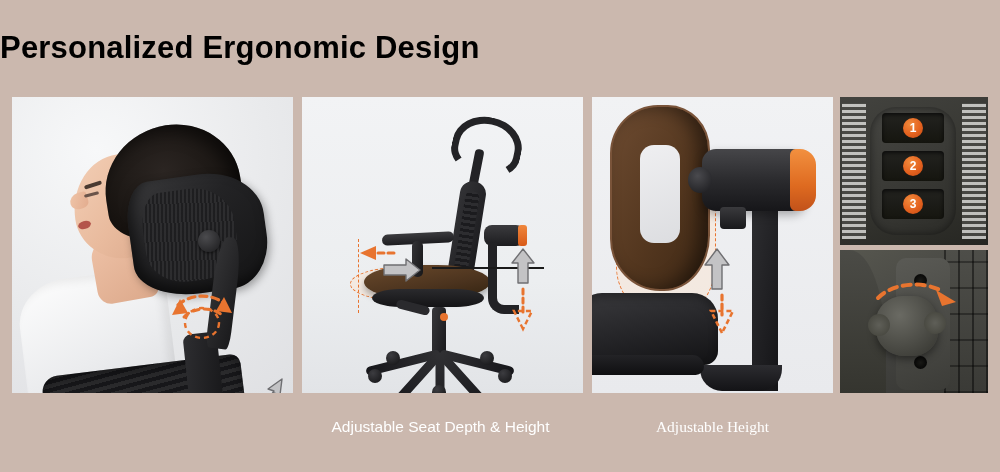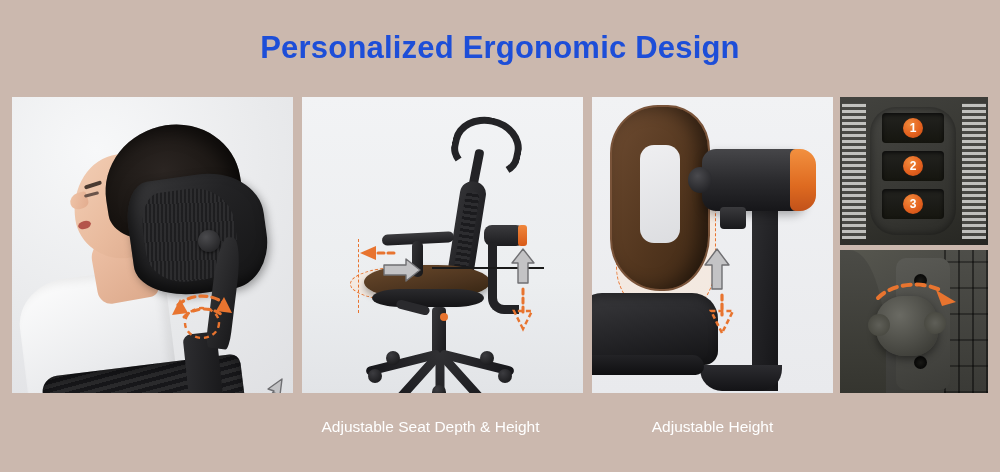--- a/index.html
+++ b/index.html
@@ -19,24 +19,23 @@
     position: absolute;
     inset: 0;
     background: #cbb8ae;
   }
 
   .title {
     position: absolute;
     top: 28px;
     left: 0;
     width: 1000px;
-    text-align: center;
     font-size: 31px;
     font-weight: bold;
-    color: #1d4ed8;
+    color: #000000;
     letter-spacing: 0.2px;
     line-height: 40px;
   }
 
   .panel {
     position: absolute;
     overflow: hidden;
     background: #edeef0;
   }
 
@@ -50,22 +49,22 @@
   .caption {
     position: absolute;
     top: 417px;
     font-size: 15.5px;
     color: #ffffff;
     text-align: center;
     line-height: 20px;
     white-space: nowrap;
   }
   #caption-headrest  { left: 12px;  width: 281px; }
-  #caption-seat      { left: 290px; width: 281px; }
-  #caption-armheight { left: 592px; width: 241px; }
+  #caption-seat      { left: 300px; width: 281px; }
+  #caption-armheight { left: 592px; width: 241px; font-family: Liberation Serif, serif; }
 
   .scene { position: absolute; inset: 0; }
 
   
   .p1-bg {
     position: absolute; inset: 0;
     background:
       radial-gradient(circle at 30% 18%, #f7f8f9 0%, #e9eaec 55%, #dfe0e3 100%);
   }
   .p1-hair {

